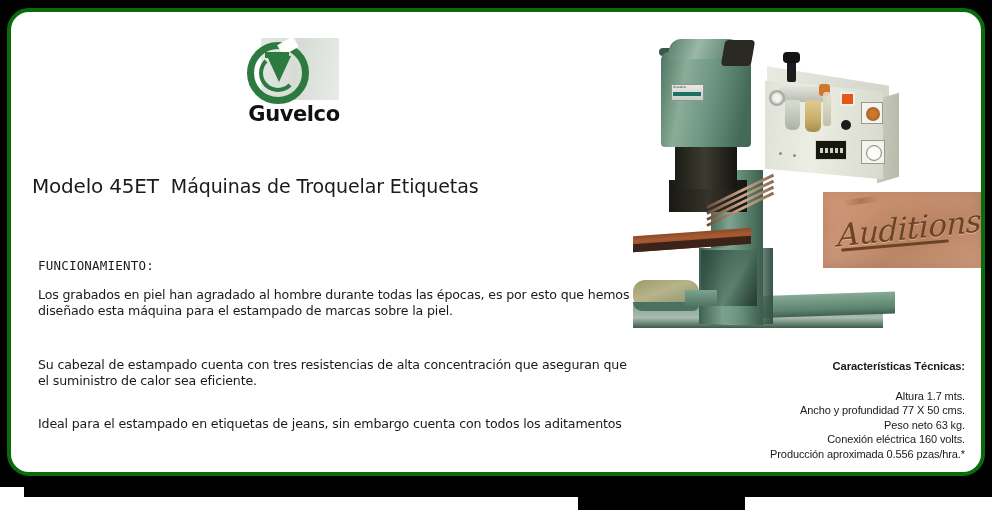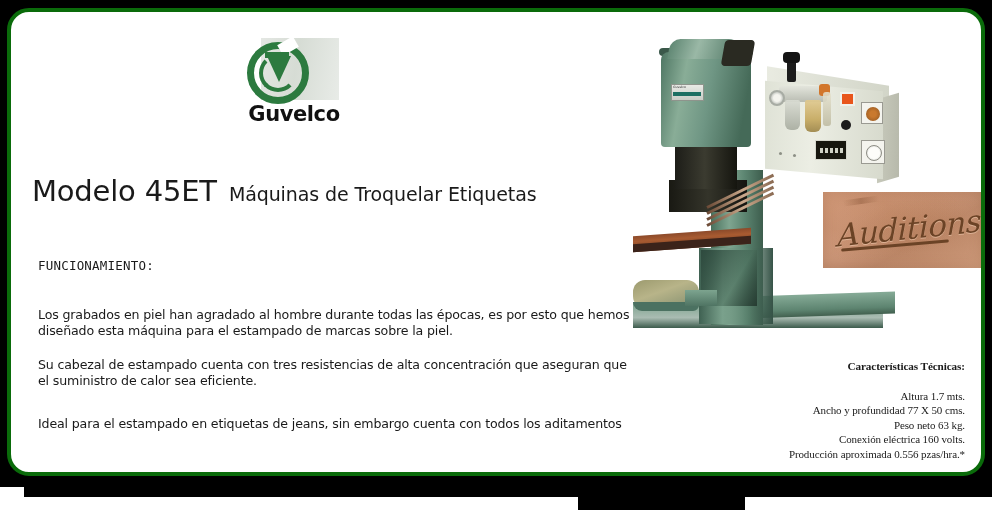--- a/index.html
+++ b/index.html
@@ -98,21 +98,21 @@
     text-align: center;
   }
 
   
   #title-row {
     position: absolute; left: 21px; top: 162px;
     white-space: nowrap;
   }
   #title-main {
     font-family: "DejaVu Sans", sans-serif;
-    font-size: 29px; color: #1a1a1a; font-weight: 400;
+    font-size: 20px; color: #1a1a1a; font-weight: 400;
     letter-spacing: -0.2px;
   }
   #title-sub {
     font-family: "DejaVu Sans", sans-serif;
     font-size: 19px; color: #1a1a1a; font-weight: 400;
     letter-spacing: -0.1px; margin-left: 7px;
   }
 
   
   #func-head {
@@ -120,30 +120,30 @@
     font-family: "DejaVu Sans Mono", monospace;
     font-size: 12.5px; color: #1a1a1a; letter-spacing: .2px;
   }
   .para {
     position: absolute; left: 27px;
     font-family: "DejaVu Sans", sans-serif;
     font-size: 12.6px; color: #1a1a1a;
     line-height: 15.5px;
     letter-spacing: -0.15px;
   }
-  #para-1 { top: 275px; width: 600px; margin-top: 20px; }
+  #para-1 { top: 275px; width: 600px; }
   #para-2 { top: 318px; width: 648px; }
   #para-3 { top: 345px; width: 600px; }
   #para-4 { top: 404px; width: 600px; }
 
   
   #specs {
     position: absolute; right: 16px; top: 348px;
     width: 330px; text-align: right;
-    font-family: Liberation Serif, serif;
+    font-family: Liberation Sans, sans-serif;
     color: #1a1a1a;
   }
   #specs-title {
     font-size: 11.2px; font-weight: bold; letter-spacing: -0.1px;
     margin-bottom: 17px;
   }
   .spec-line {
     font-size: 11px; line-height: 14.4px; letter-spacing: -0.1px;
   }
 

